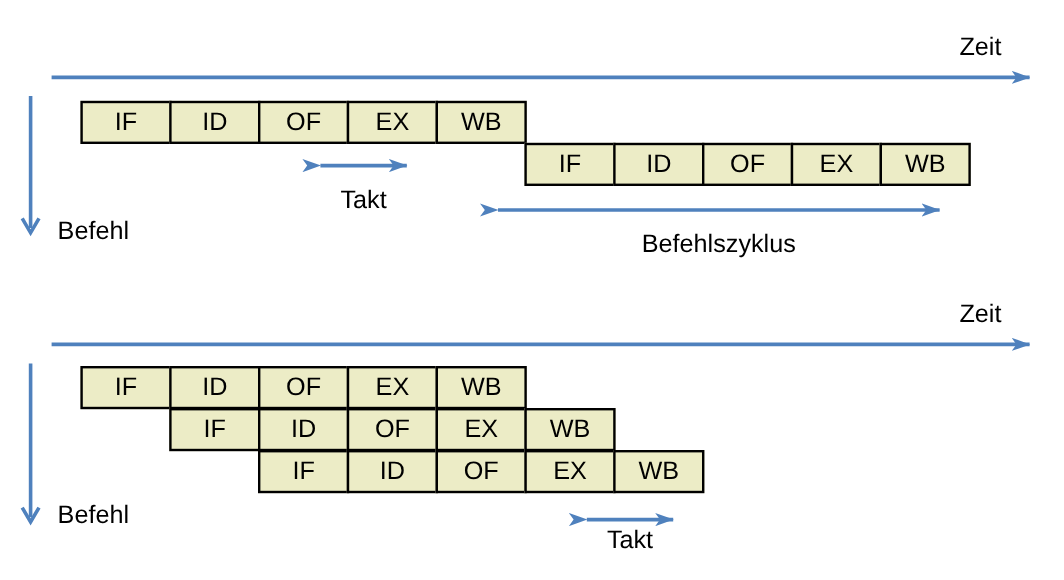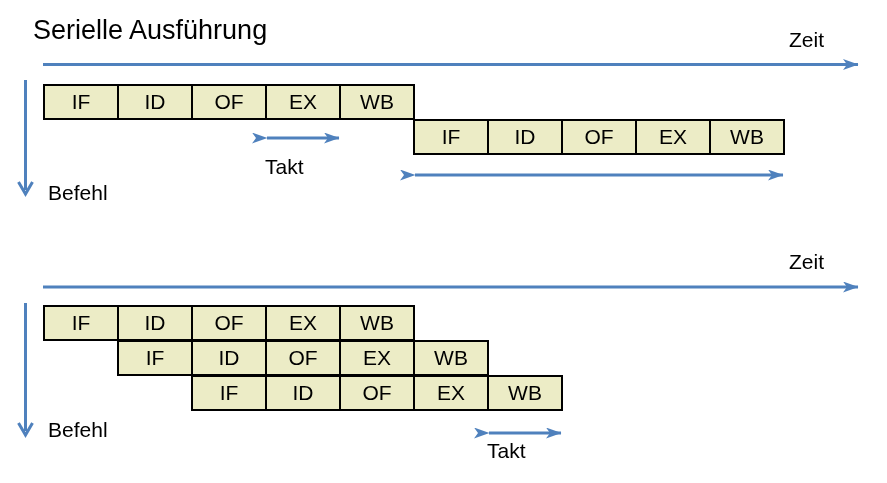--- a/index.html
+++ b/index.html
@@ -14,22 +14,22 @@
     position:relative;width:887px;height:483px;background:#ffffff;
     overflow:hidden;
   }
   .title{
     position:absolute;font-size:27px;line-height:1.1;color:#000;
     letter-spacing:0px;white-space:nowrap;
   }
   .axis-label,.small-label{
     position:absolute;font-size:21px;line-height:1.1;color:#000;white-space:nowrap;
   }
-  .centered{text-align:left;}
-  .stage-row{position:absolute;display:flex;}
+  .centered{text-align:center;}
+  .stage-row{position:absolute;display:flex;margin-left:24px;}
   .cell{
     width:76px;height:36px;background:var(--box-fill);
     border:2px solid var(--box-border);
     font-size:21px;line-height:31px;text-align:center;
     flex:none;
   }
   .cell + .cell{margin-left:-2px;}
   svg.overlay{position:absolute;left:0;top:0;pointer-events:none;}
   .arrow-line{stroke:var(--accent-blue);stroke-width:3;fill:none;}
   .arrow-head{fill:var(--accent-blue);stroke:none;}
@@ -56,21 +56,20 @@
     <line class="arrow-line" x1="415" y1="175" x2="783" y2="175" marker-start="url(#stealth)" marker-end="url(#stealth)"></line>
 
     <line class="arrow-line" x1="43" y1="287" x2="858" y2="287" marker-end="url(#stealth)"></line>
 
     <line class="arrow-line" x1="25.5" y1="303" x2="25.5" y2="431"></line>
     <path class="arrow-line" d="M18.5,423 L25.5,435 L32.5,423"></path>
 
     <line class="arrow-line" x1="489" y1="433" x2="561" y2="433" marker-start="url(#stealth)" marker-end="url(#stealth)"></line>
   </svg>
 
-  <div class="title" style="left:33px;top:16px">Serielle Ausführung</div>
 
   <div class="axis-label centered" style="left:789px;top:28px;width:56px">Zeit</div>
 
   <div class="stage-row" style="left:43px;top:84px">
     <div class="cell">IF</div>
     <div class="cell">ID</div>
     <div class="cell">OF</div>
     <div class="cell">EX</div>
     <div class="cell">WB</div>
   </div>
@@ -80,20 +79,21 @@
     <div class="cell">ID</div>
     <div class="cell">OF</div>
     <div class="cell">EX</div>
     <div class="cell">WB</div>
   </div>
 
   <div class="small-label centered" style="left:265px;top:155px;width:76px">Takt</div>
 
   <div class="small-label" style="left:48px;top:181px">Befehl</div>
 
+  <div class="small-label centered" style="left:413px;top:192px;width:372px">Befehlszyklus</div>
 
 
   <div class="axis-label centered" style="left:789px;top:250px;width:56px">Zeit</div>
 
   <div class="stage-row" style="left:43px;top:305px">
     <div class="cell">IF</div>
     <div class="cell">ID</div>
     <div class="cell">OF</div>
     <div class="cell">EX</div>
     <div class="cell">WB</div>

